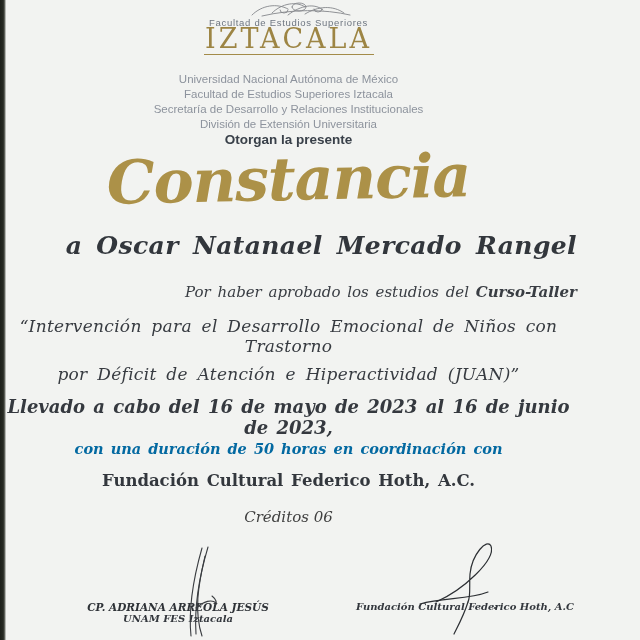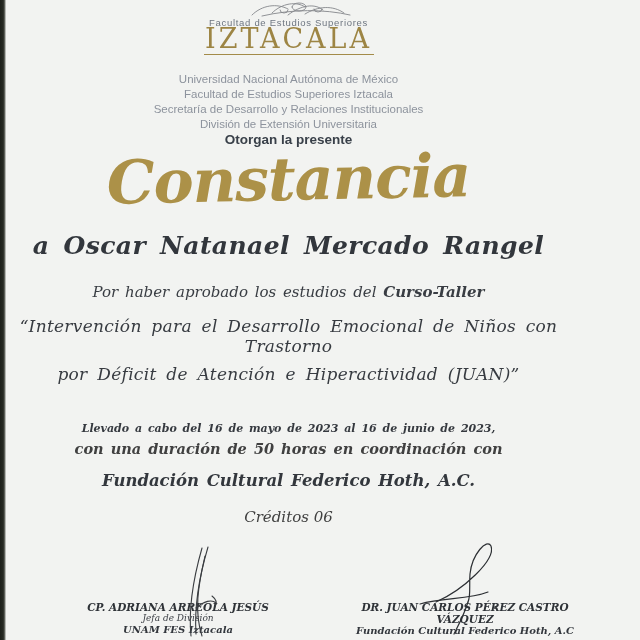--- a/index.html
+++ b/index.html
@@ -53,38 +53,38 @@
     font-family:"DejaVu Serif", serif;
     font-style:italic;font-weight:bold;
     font-size:60px;line-height:66px;
     color:#ac9148;letter-spacing:-1px;
     transform:rotate(-1.2deg);
   }
 
   .recipient{
     top:231px;
     font-style:italic;font-weight:bold;
-    font-size:25px;color:#32363c;word-spacing:5px;letter-spacing:0.4px;
+    font-size:25px;color:#32363c;word-spacing:5px;letter-spacing:0.4px;text-align:right;
   }
 
   .approval{
     top:283px;
-    font-style:italic;font-size:15px;color:#393d43;word-spacing:2px;
+    font-style:italic;font-size:15px;color:#393d43;word-spacing:2px;text-align:right;
   }
   .approval .b{font-weight:bold;}
 
   .course{
     font-style:italic;font-size:17px;color:#373b41;word-spacing:4px;letter-spacing:0.3px;
   }
   .course1{top:316px;}
   .course2{top:364px;}
 
-  .dates{top:422px;font-style:italic;font-weight:bold;font-size:11px;color:#35393f;word-spacing:2px;}
-  .duration{top:440px;font-style:italic;font-weight:bold;font-size:14.5px;color:#404040;word-spacing:2px;}
-  .partner{top:471px;font-style:italic;font-weight:bold;font-size:16.5px;color:#33373d;word-spacing:2px;}
+  .dates{top:396px;font-style:italic;font-weight:bold;font-size:18px;color:#35393f;word-spacing:2px;}
+  .duration{top:440px;font-style:italic;font-weight:bold;font-size:14.5px;color:#0369a1;word-spacing:2px;}
+  .partner{top:471px;font-weight:bold;font-size:16.5px;color:#33373d;word-spacing:2px;}
   .credits{top:508px;font-style:italic;font-size:15px;color:#404040;}
   .place-date{top:538px;font-style:italic;font-weight:bold;font-size:11px;color:#2f3338;word-spacing:2px;}
 
   
   .sig-block{position:absolute;text-align:center;z-index:1;}
   .sig-left{left:78px;top:601px;width:200px;}
   .sig-right{left:343px;top:601px;width:244px;}
   .sig-name{font-style:italic;font-weight:bold;font-size:10.5px;color:#2e3237;line-height:12px;}
   .sig-role{font-style:italic;font-size:9px;color:#3a3e44;line-height:11px;}
   .sig-org{font-style:italic;font-weight:bold;font-size:10px;color:#33373d;line-height:12px;}
@@ -157,22 +157,20 @@
     <g fill="none" stroke="#2c2f33" stroke-width="1.2" stroke-linecap="round">
       <path d="M28,62 C55,50 88,20 83,6 C79,-2 64,14 62,34 C61,46 63,55 60,62"></path>
       <path d="M60,62 C56,75 50,86 46,94"></path>
       <path d="M12,64 C35,57 60,60 80,52"></path>
       <circle cx="87" cy="68" r="1" fill="#2c2f33" stroke="none"></circle>
     </g>
   </svg>
 
   <div class="sig-block sig-left">
     <div class="sig-name">CP. ADRIANA ARREOLA JESÚS</div>
-    <div class="sig-role">Jefa de División</div>
     <div class="sig-org">UNAM  FES Iztacala</div>
   </div>
 
   <div class="sig-block sig-right">
-    <div class="sig-name">DR. JUAN CARLOS PÉREZ CASTRO VÁZQUEZ</div>
     <div class="sig-org">Fundación Cultural Federico Hoth, A.C</div>
   </div>
 
 </div>
 
 </body></html>

